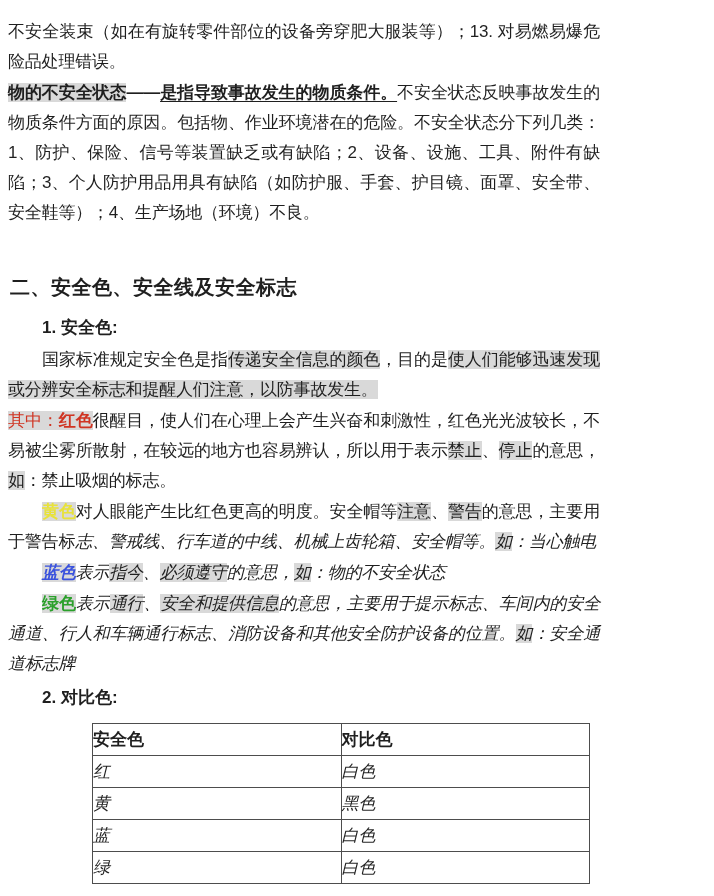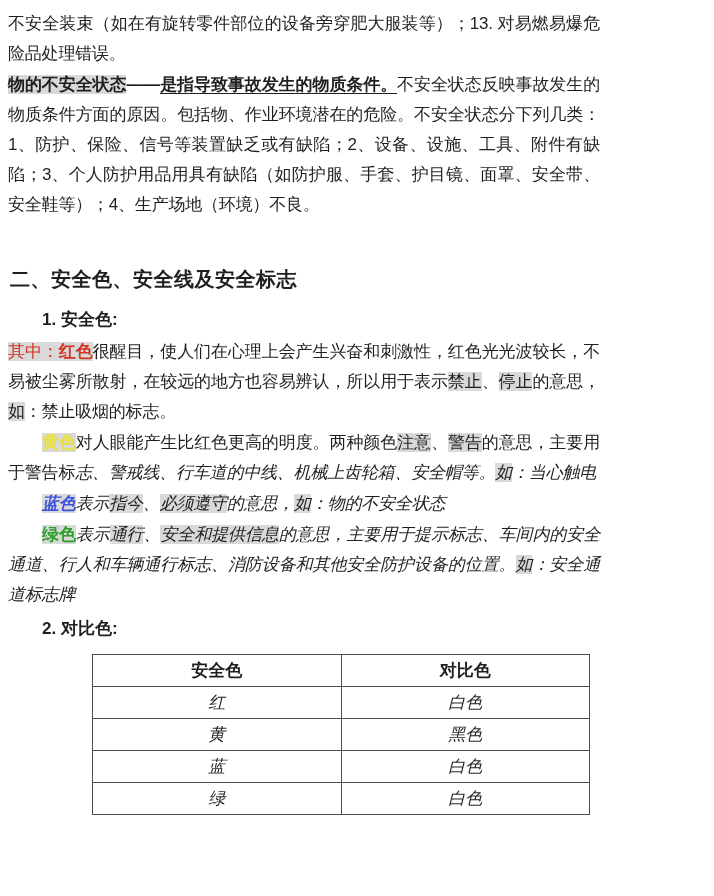--- a/index.html
+++ b/index.html
@@ -4,21 +4,21 @@
 <style>
   :root{
     --hl:#d9d9d9; --border:#4d4d4d; --text:#1f1f1f;
   }
   html,body{margin:0;padding:0;}
   body{
     width:714px;height:896px;overflow:hidden;background:#ffffff;
     color:var(--text);
     font-family:"Liberation Sans","DejaVu Sans",sans-serif;
   }
-  .page{box-sizing:border-box;width:608px;padding:8px 8px 0 8px;}
+  .page{box-sizing:border-box;width:608px;padding:16px 8px 0 8px;}
   .para{
     margin:1px 0;font-size:17px;line-height:30px;
     text-align:justify;word-break:break-all;letter-spacing:-0.2px;
   }
   .indent{text-indent:34px;}
   .heading{
     font-size:20px;font-weight:bold;margin:46px 0 12px 2px;
     letter-spacing:0.5px;
   }
   .sub{
@@ -27,39 +27,40 @@
   }
   .hl{background:var(--hl);}
   .bold{font-weight:bold;}
   .ul{text-decoration:underline;text-underline-offset:3px;}
   .kai{font-family:"Liberation Serif","DejaVu Serif",serif;font-style:italic;}
   table.contrast{
     border-collapse:collapse;table-layout:fixed;
     width:498px;margin:10px 0 0 84px;
   }
   table.contrast th,table.contrast td{
-    border:1px solid var(--border);text-align:center;
+    border:1px solid var(--border);text-align:left;
     height:31px;padding:0;font-size:17px;vertical-align:middle;
   }
   table.contrast th{font-weight:bold;}
   table.contrast td{
     font-family:"Liberation Serif","DejaVu Serif",serif;font-style:italic;
   }
 </style>
 </head>
 <body>
 
 <div class="page">
   <div id="doc">
       <p class="para"><span>不安全装束（如在有旋转零件部位的设备旁穿肥大服装等）；13. 对易燃易爆危险品处理错误。</span></p>
       <p class="para"><span class="bold hl">物的不安全状态</span><span class="bold">——</span><span class="bold ul">是指导致事故发生的物质条件。</span><span>不安全状态反映事故发生的物质条件方面的原因。包括物、作业环境潜在的危险。不安全状态分下列几类：1、防护、保险、信号等装置缺乏或有缺陷；2、设备、设施、工具、附件有缺陷；3、个人防护用品用具有缺陷（如防护服、手套、护目镜、面罩、安全带、安全鞋等）；4、生产场地（环境）不良。</span></p>
       <div class="heading">二、安全色、安全线及安全标志</div>
       <div class="sub">1. 安全色:</div>
+      <p class="para indent"><span>国家标准规定安全色是指</span><span class="hl">传递安全信息的颜色</span><span>，目的是</span><span class="hl">使人们能够迅速发现或分辨安全标志和提醒人们注意，以防事故发生。</span></p>
       <p class="para gap"><span class="hl" style="color: rgb(208, 52, 34);">其中：</span><span class="bold hl" style="color: rgb(208, 52, 34);">红色</span><span>很醒目，使人们在心理上会产生兴奋和刺激性，红色光光波较长，不易被尘雾所散射，在较远的地方也容易辨认，所以用于表示</span><span class="hl">禁止</span><span>、</span><span class="hl">停止</span><span>的意思，</span><span class="hl">如</span><span>：禁止吸烟的标志。</span></p>
-      <p class="para indent"><span class="bold hl" style="color: rgb(232, 226, 58);">黄色</span><span>对人眼能产生比红色更高的明度。两种颜色</span><span class="hl">注意</span><span>、</span><span class="hl">警告</span><span>的意思，主要用于警告标</span><span class="kai">志、警戒线、行车道的中线、机械上齿轮箱、安全帽等。</span><span class="kai hl">如</span><span class="kai">：当心触电</span></p>
+      <p class="para indent"><span class="bold hl" style="color: rgb(232, 226, 58);">黄色</span><span>对人眼能产生比红色更高的明度。安全帽等</span><span class="hl">注意</span><span>、</span><span class="hl">警告</span><span>的意思，主要用于警告标</span><span class="kai">志、警戒线、行车道的中线、机械上齿轮箱、安全帽等。</span><span class="kai hl">如</span><span class="kai">：当心触电</span></p>
       <p class="para indent"><span class="bold hl" style="color: rgb(58, 82, 221); font-style: italic;">蓝色</span><span class="kai">表示</span><span class="kai hl">指今</span><span class="kai">、</span><span class="kai hl">必须遵守</span><span class="kai">的意思，</span><span class="kai hl">如</span><span class="kai">：物的不安全状态</span></p>
       <p class="para indent"><span class="bold hl" style="color: rgb(42, 160, 42);">绿色</span><span class="kai">表示</span><span class="kai hl">通行</span><span class="kai">、</span><span class="kai hl">安全和提供信息</span><span class="kai">的意思，主要用于提示标志、车间内的安全通道、行人和车辆通行标志、消防设备和其他安全防护设备的位置。</span><span class="kai hl">如</span><span class="kai">：安全通道标志牌</span></p>
       <div class="sub">2. 对比色:</div>
     </div>
   <table class="contrast">
     <thead>
       <tr id="thead-row">
           <th>安全色</th>
           <th>对比色</th>
         </tr>

